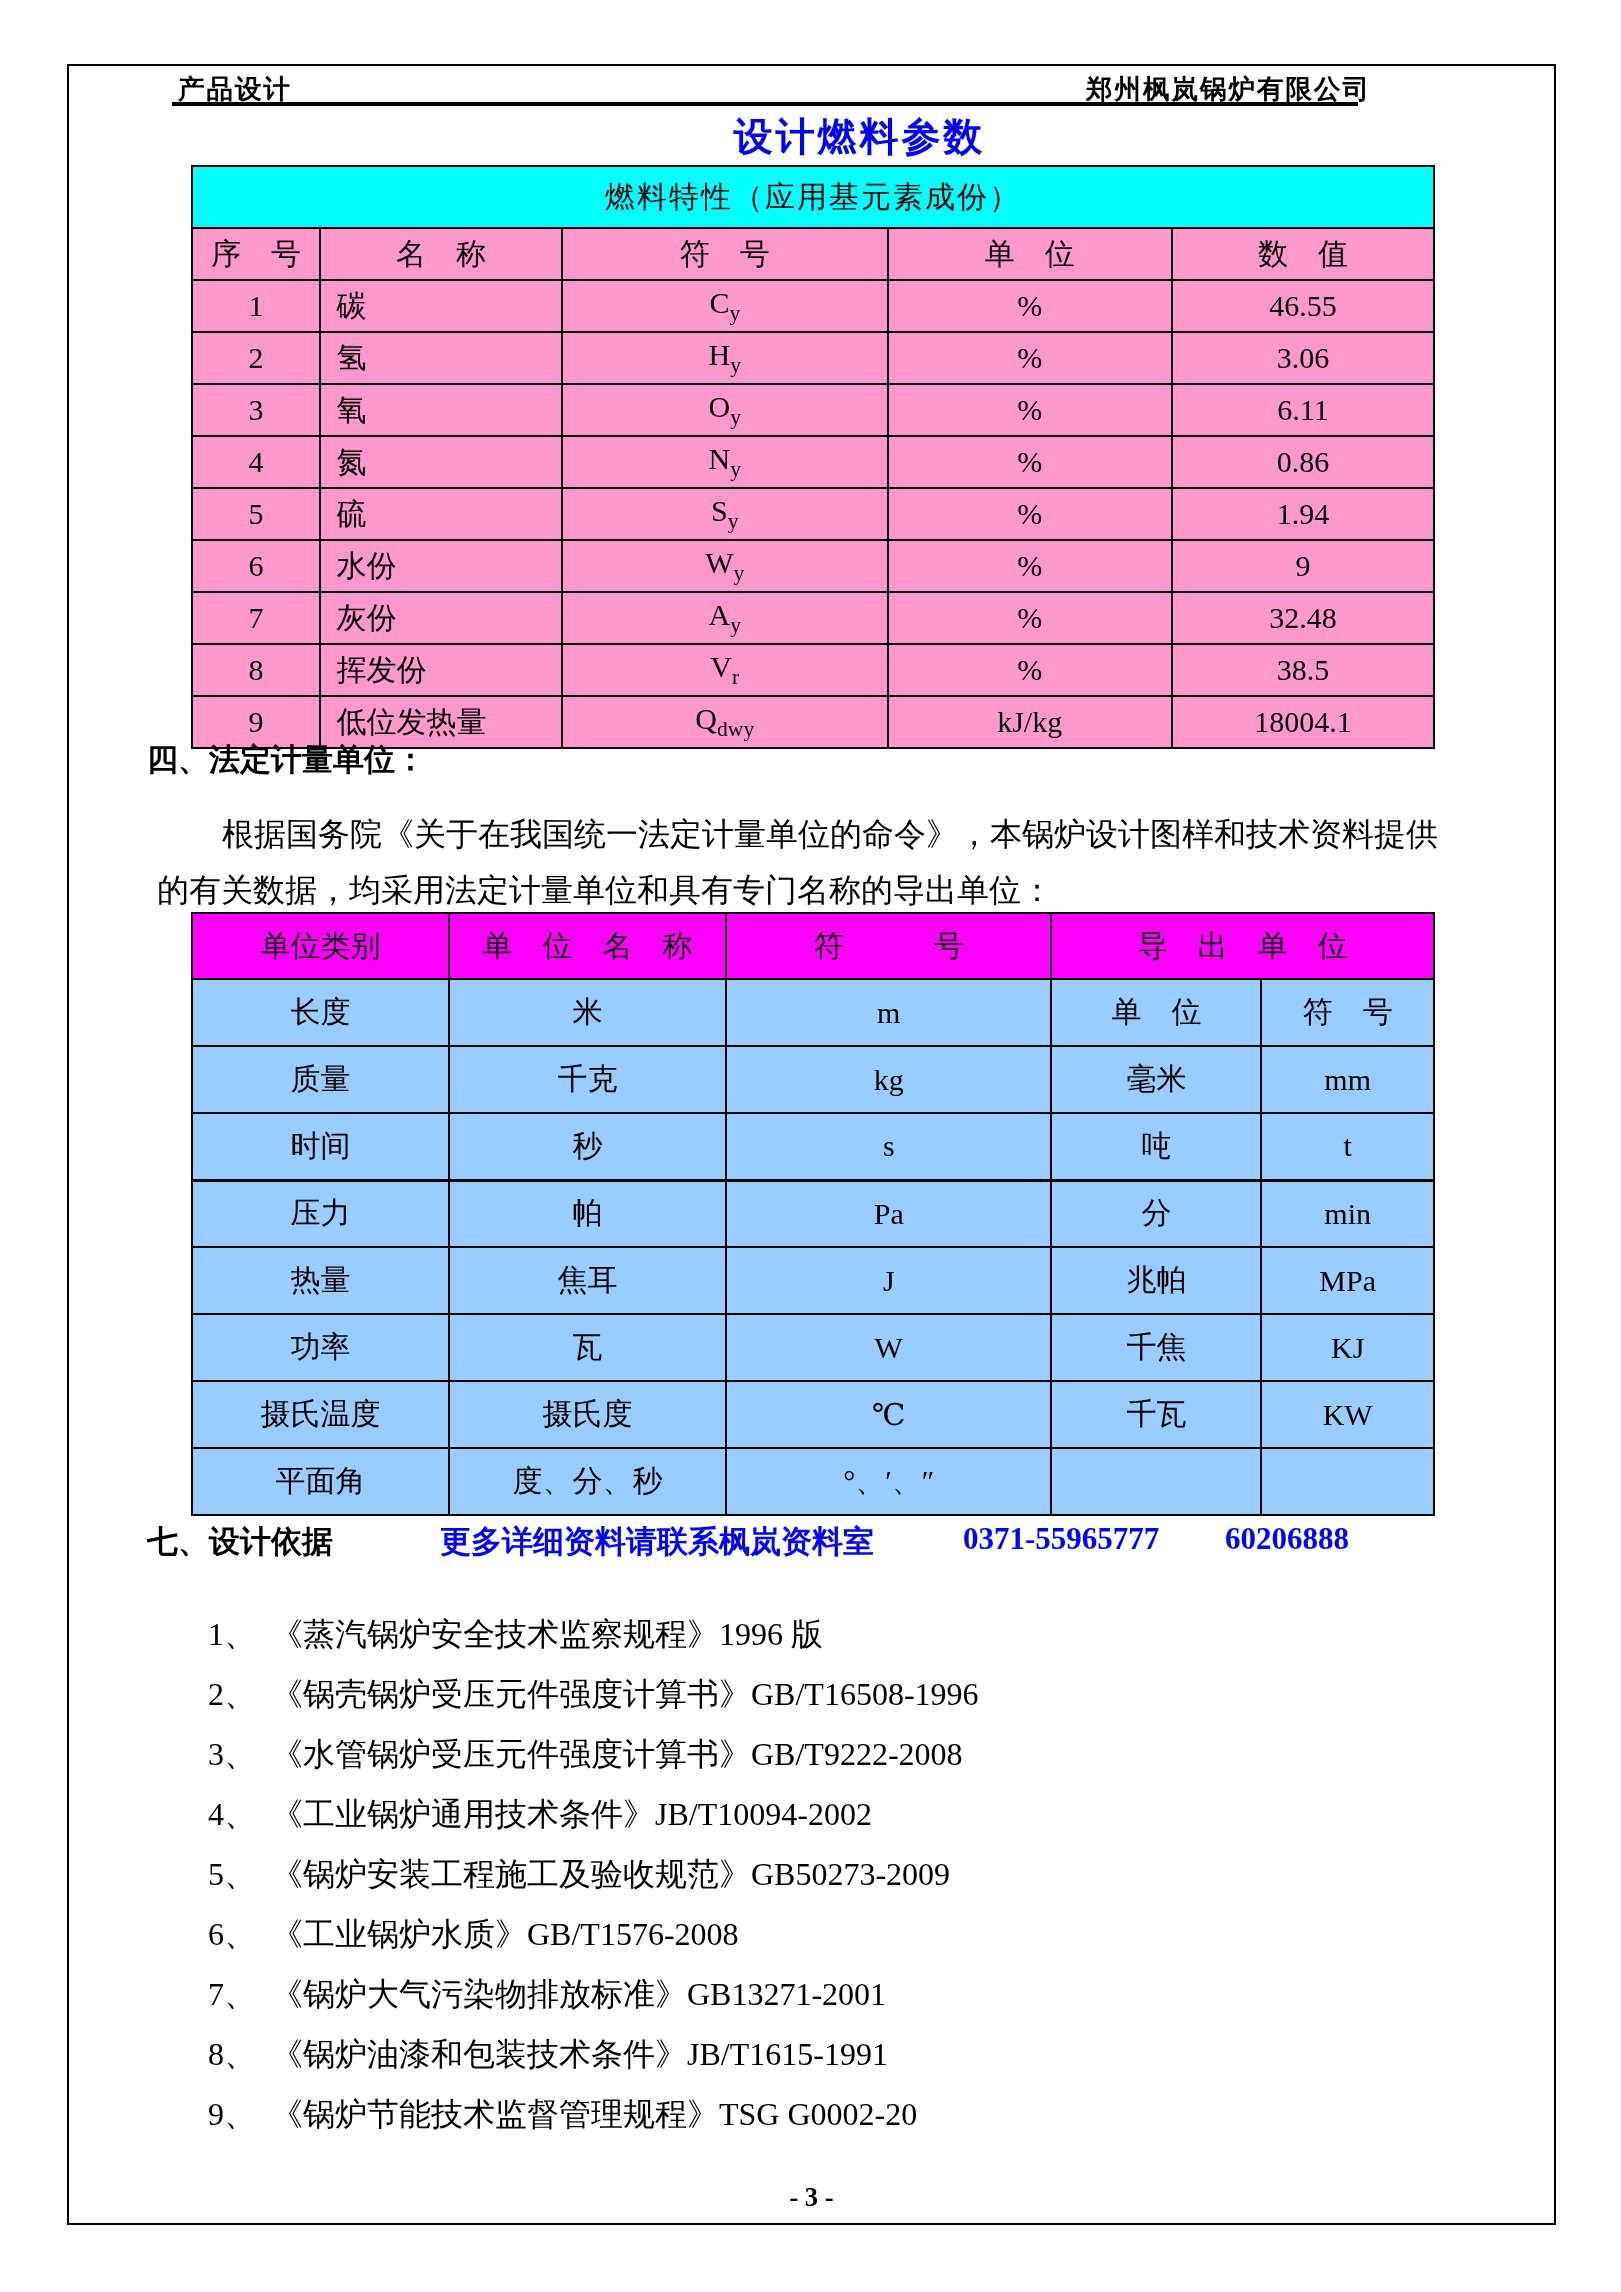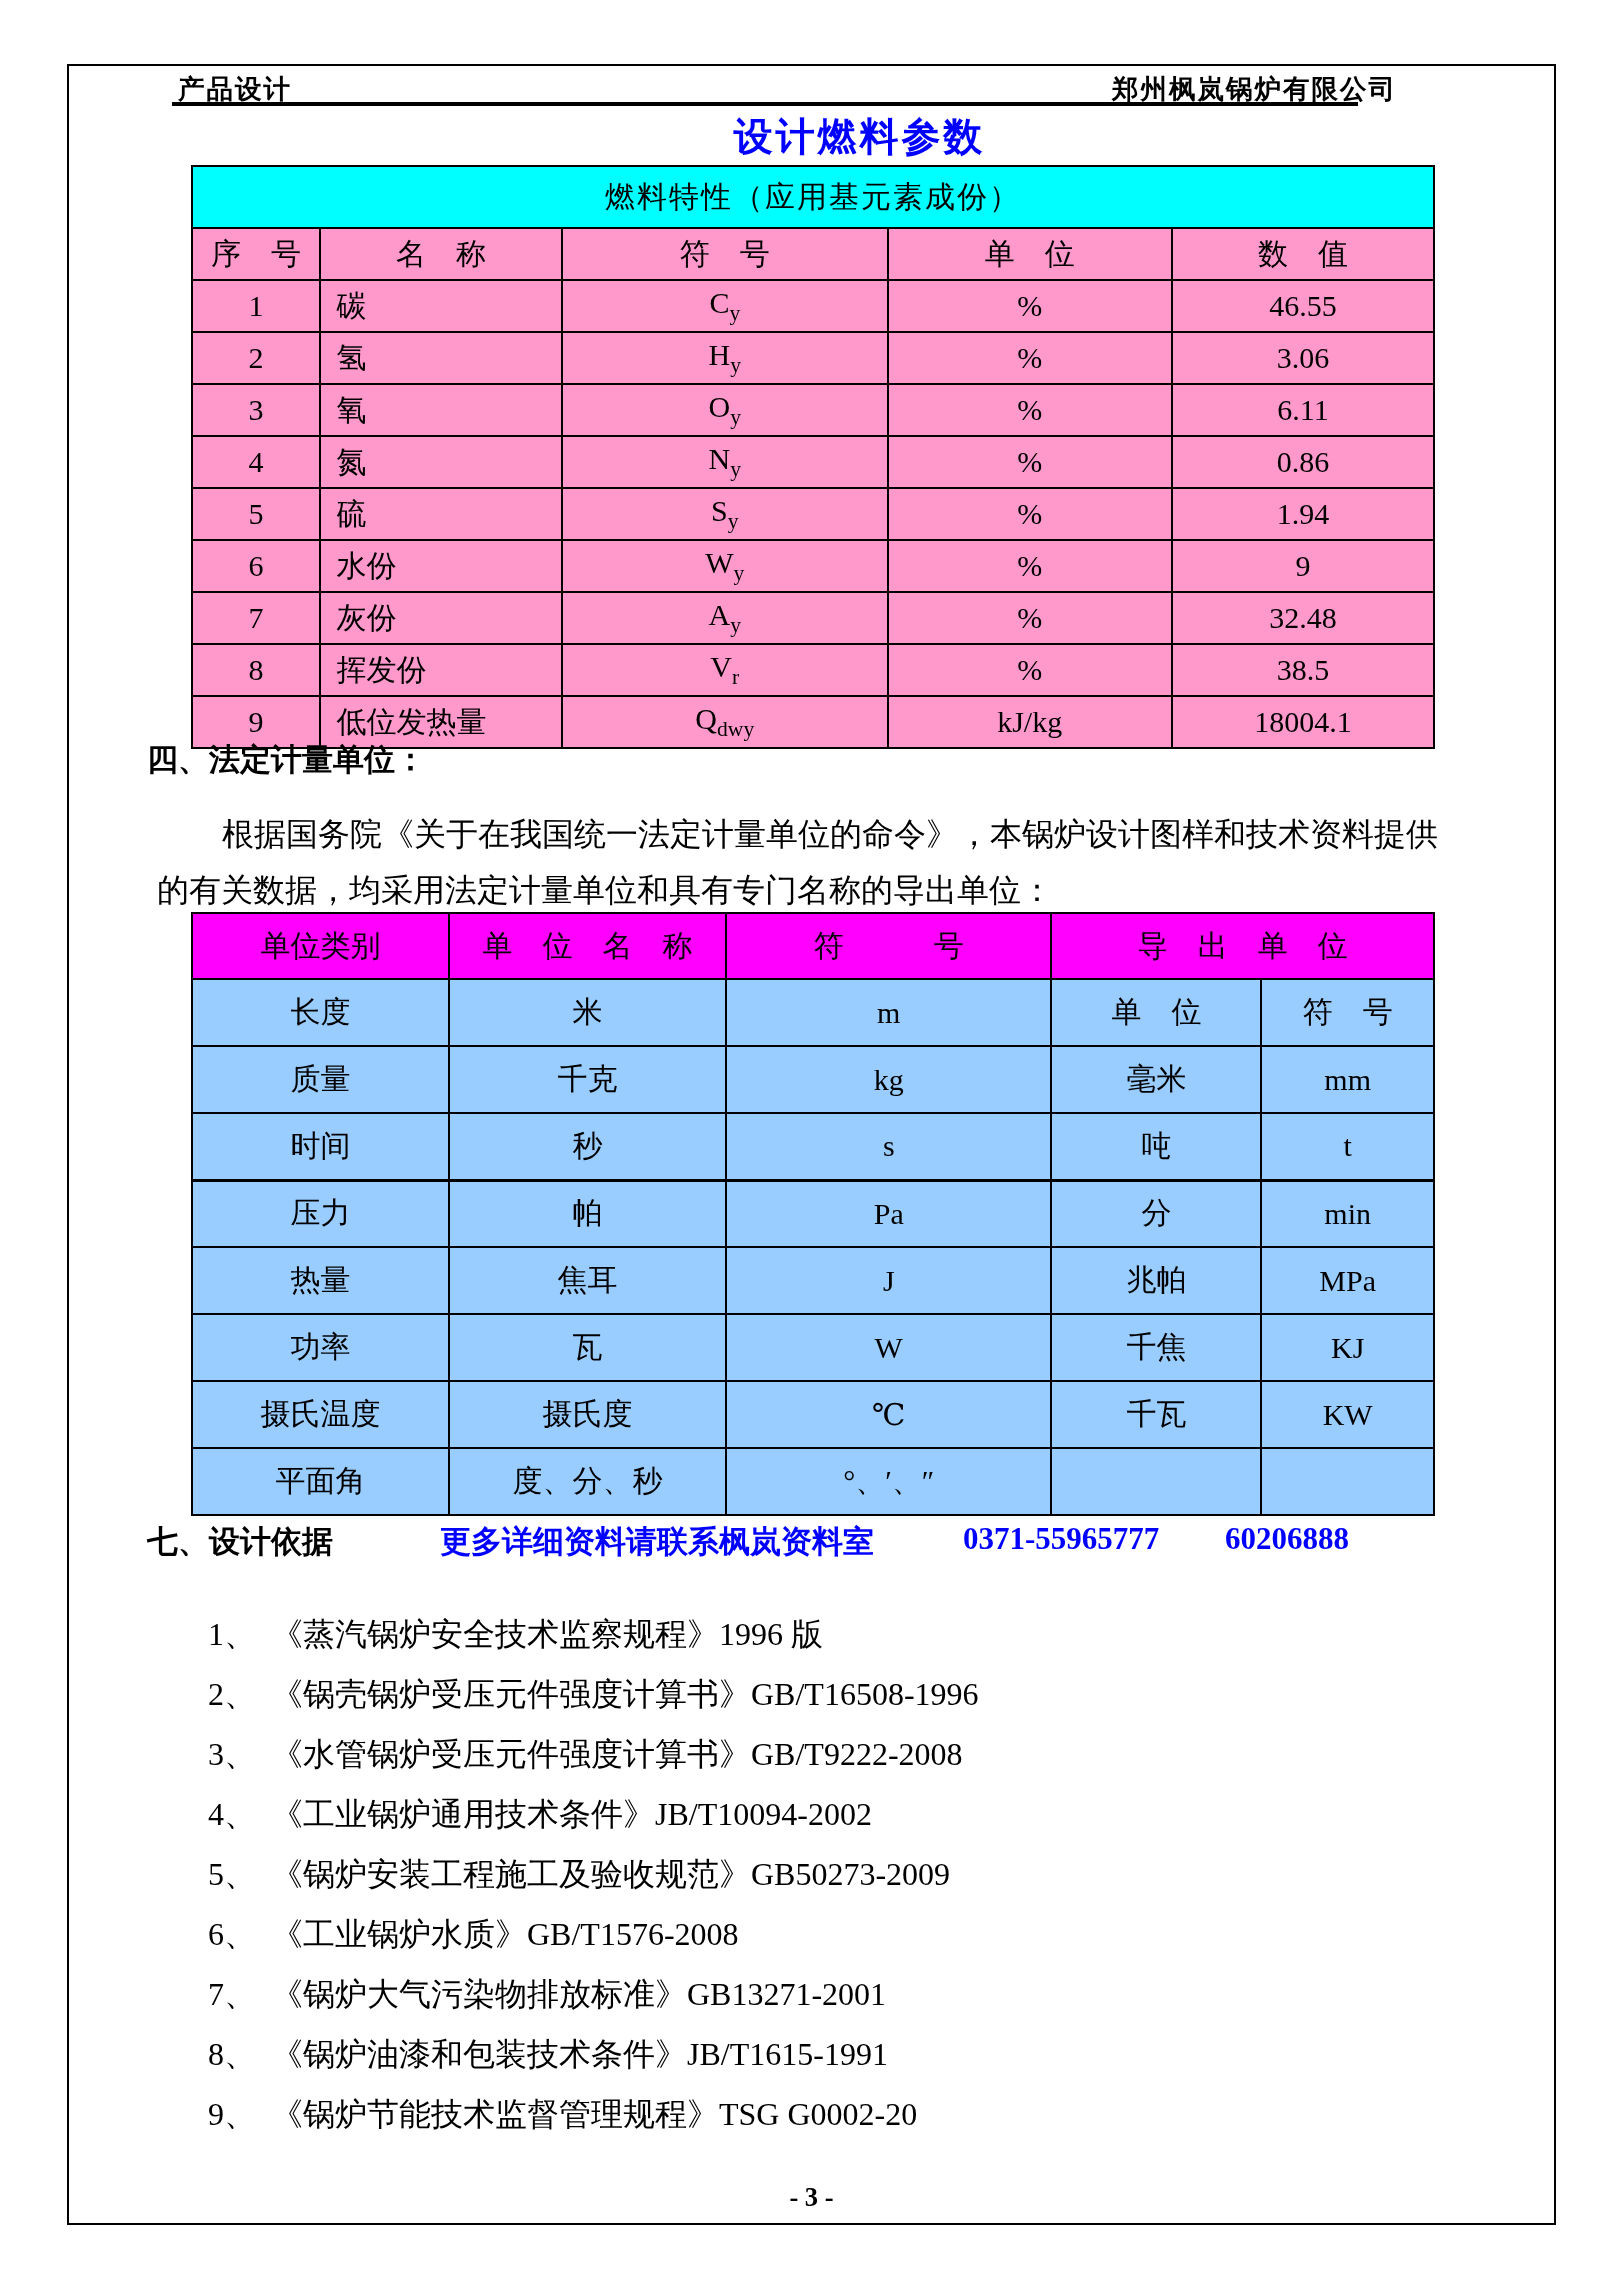--- a/index.html
+++ b/index.html
@@ -8,21 +8,21 @@
     font-family:"Liberation Serif","DejaVu Serif",serif; color:#000; overflow:hidden;
   }
   .frame {
     position:absolute; left:67px; top:64px; width:1489px; height:2161px;
     border:2.9px solid #000; box-sizing:border-box;
   }
   .hdr-left {
     position:absolute; left:178px; top:71px; font-size:26.5px; font-weight:bold; letter-spacing:2px;
   }
   .hdr-right {
-    position:absolute; left:1112px; top:71px; font-size:26.5px; font-weight:bold; letter-spacing:2px;
+    position:absolute; left:1086px; top:71px; font-size:26.5px; font-weight:bold; letter-spacing:2px;
   }
   .hdr-rule {
     position:absolute; left:172px; top:102px; width:1186px; height:3.9px; background:#000;
   }
   .title {
     position:absolute; left:67px; top:110px; width:1489px; text-align:center;
     font-size:39px; font-weight:bold; color:var(--accent-blue,#0000FF); letter-spacing:2.9px;padding-left:48px;
   }
   table { border-collapse:collapse; table-layout:fixed; }
   td { border:2px solid #000; text-align:center; vertical-align:middle; overflow:hidden; }

